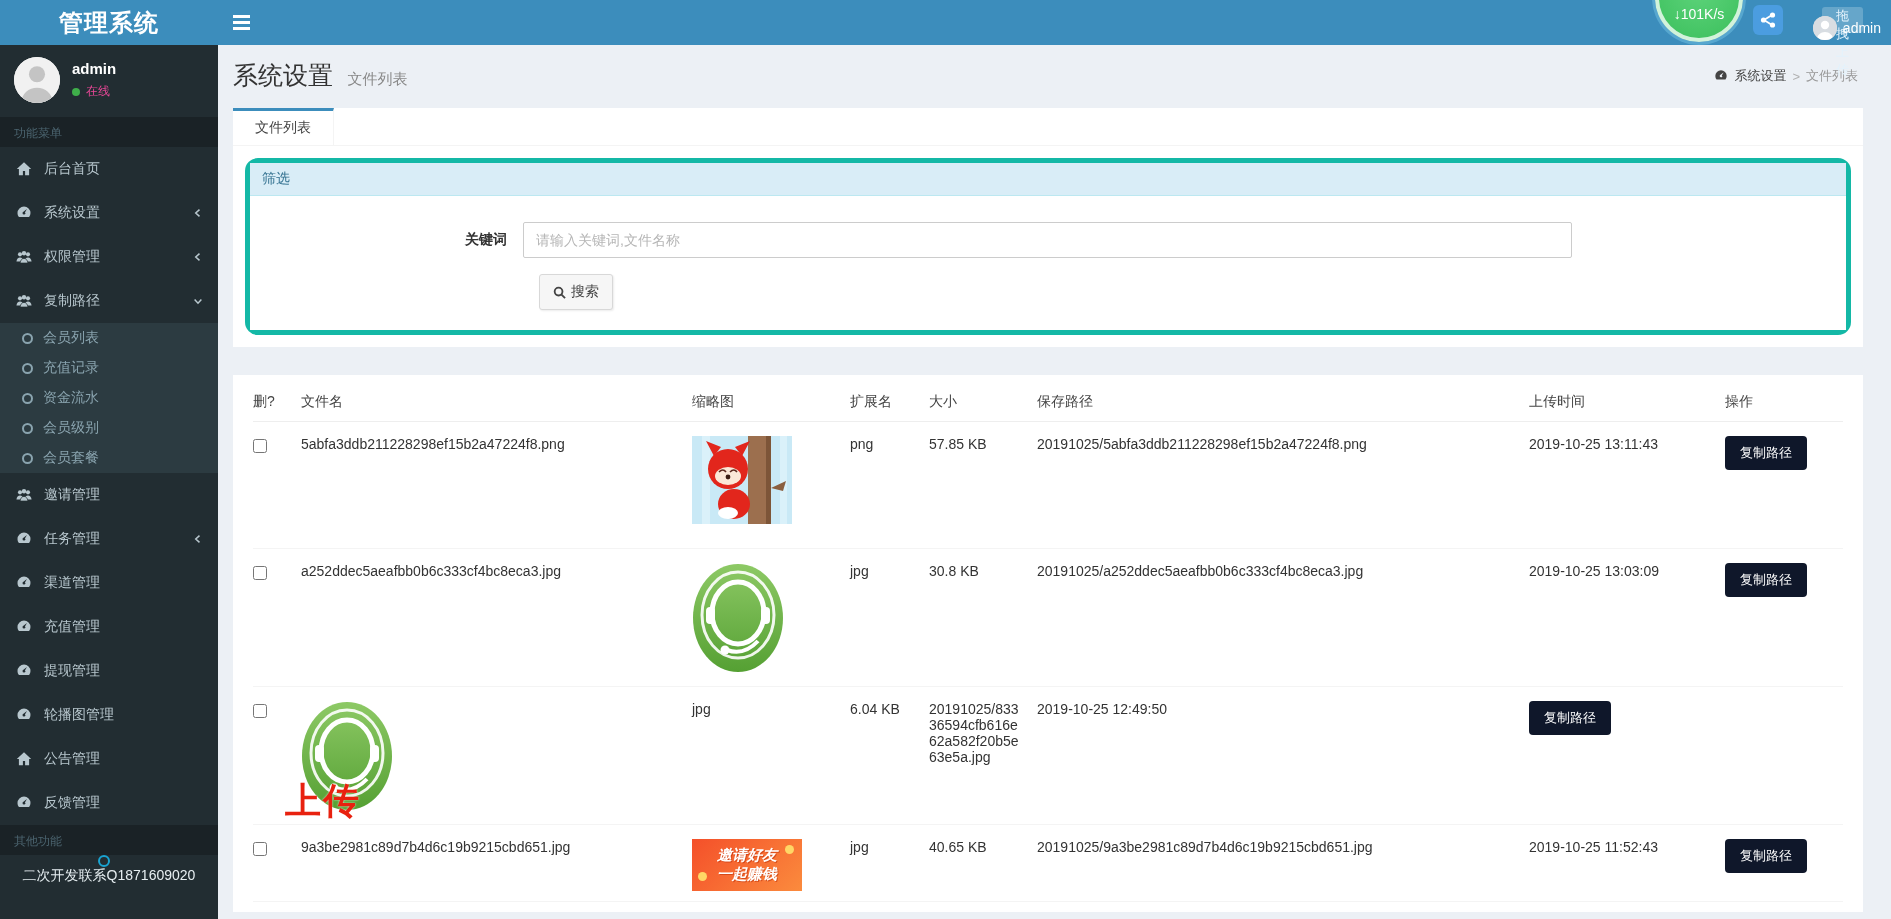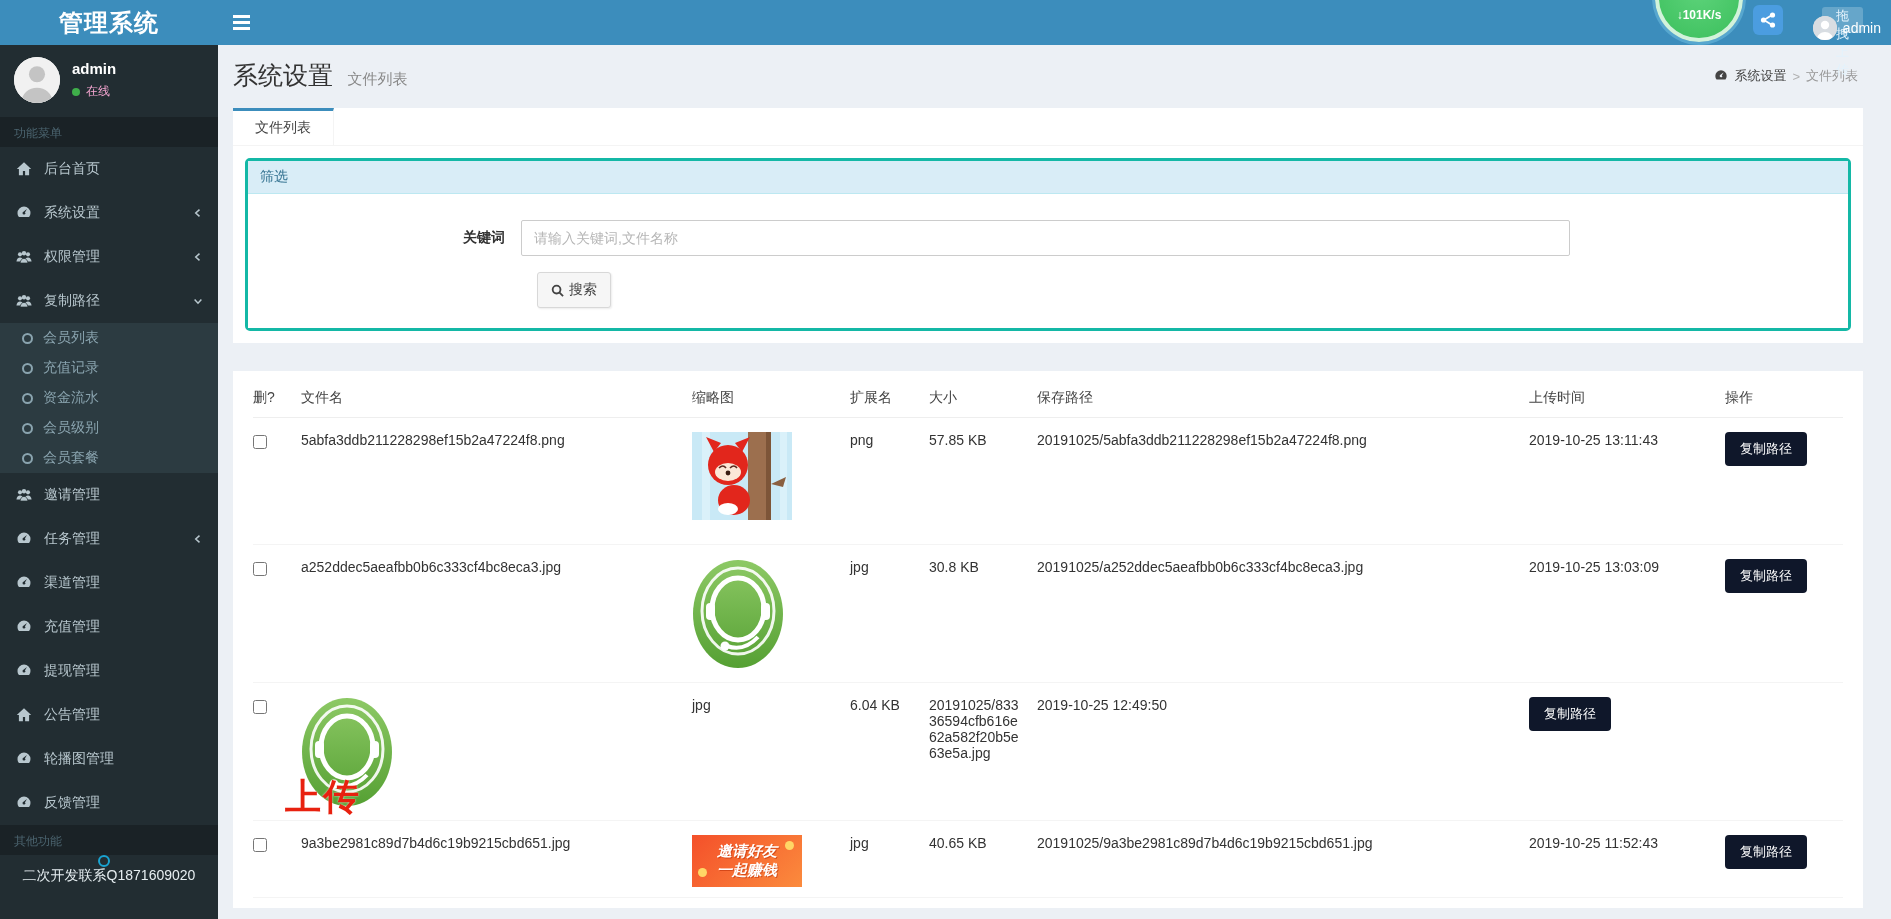--- a/index.html
+++ b/index.html
@@ -9,21 +9,21 @@
 
   
   .sidebar { position:absolute; left:0; top:0; bottom:0; width:218px; background:#222d32; z-index:20; }
   .logo { height:45px; background:#3c8dbc; color:#fff; font-size:24px; font-weight:bold;
     display:flex; align-items:center; justify-content:center; letter-spacing:1px; }
   .user-panel { display:flex; align-items:center; padding:12px 12px 14px 14px; }
   .user-avatar { width:46px; height:46px; border-radius:50%; background:#f2f2f2; overflow:hidden; flex:0 0 46px; }
   .user-avatar svg { width:46px; height:46px; }
   .user-info { margin-left:12px; }
   .user-name { color:#fff; font-size:15px; font-weight:bold; }
-  .user-status { color:#f9a8d4; font-size:12px; margin-top:6px; display:flex; align-items:center; }
+  .user-status { color:#ec4899; font-size:12px; margin-top:6px; display:flex; align-items:center; }
   .dot { width:8px; height:8px; border-radius:50%; background:#3fae4a; margin-right:6px; }
   .menu-label { background:#1a2226; color:#4b646f; font-size:12px; padding:8px 14px; height:30px; }
   .menu { }
   .menu-item { height:44px; display:flex; align-items:center; padding:0 14px 0 16px;
     color:#b8c7ce; font-size:14px; cursor:pointer; }
   .menu-item .mi-icon { width:18px; height:16px; margin-right:10px; display:inline-flex; align-items:center; }
   .menu-item .mi-icon svg { width:16px; height:16px; fill:#b8c7ce; }
   .mi-label { flex:1; }
   .mi-arrow { width:12px; height:12px; display:inline-flex; }
   .mi-arrow svg { width:12px; height:12px; stroke:#b8c7ce; fill:none; stroke-width:2; }
@@ -36,21 +36,21 @@
 
   
   .navbar { position:absolute; left:218px; right:0; top:0; height:45px; background:#3c8dbc; z-index:15; }
   .hamburger { position:absolute; left:0; top:0; width:46px; height:45px; background:none; border:none;
     display:flex; flex-direction:column; justify-content:center; align-items:center; gap:3px; cursor:pointer; }
   .hamburger i { display:block; width:17px; height:3px; background:#fff; }
   .nav-right { position:absolute; right:0; top:0; height:45px; }
   .speed-widget { position:absolute; right:148px; top:-46px; width:88px; height:88px; border-radius:50%;
     background:radial-gradient(circle at 50% 40%, #5dd37a, #3bbf5c); border:4px solid rgba(235,250,240,.85);
     box-shadow:0 0 0 3px rgba(120,200,230,.45); display:flex; align-items:flex-end; justify-content:center; }
-  .speed-text { color:#fff; font-size:12px; font-weight:bold; padding-bottom:16px; white-space:nowrap; }
+  .speed-text { color:#fff; font-size:14px; font-weight:normal; padding-bottom:16px; white-space:nowrap; }
   .share-btn { position:absolute; right:108px; top:5px; width:30px; height:30px; border-radius:6px;
     background:#4b9de0; border:none; display:flex; align-items:center; justify-content:center; cursor:pointer; }
   .share-btn svg { width:18px; height:18px; }
   .drag-upload { position:absolute; right:28px; top:7px; height:26px; padding:0 14px; border:none; border-radius:3px;
     background:rgba(255,255,255,.22); color:#e3f2fc; font-size:13px; cursor:pointer; }
   .user-chip { position:absolute; right:10px; top:16px; display:flex; align-items:center; color:#fff; font-size:14px; }
   .chip-avatar { width:24px; height:24px; border-radius:50%; background:#d8dde2; overflow:hidden; margin-right:6px; }
   .chip-avatar svg { width:24px; height:24px; }
 
   
@@ -63,21 +63,21 @@
   .breadcrumb svg { width:14px; height:14px; fill:#444; }
   .crumb-sep { color:#b0b0b0; }
   .crumb-current { color:#999; }
 
   .tabs-box { margin:0 28px 0 15px; }
   .tab-strip { background:#fff; height:38px; border-bottom:1px solid #f4f4f4; display:flex; }
   .tab { padding:0 22px; display:flex; align-items:center; font-size:14px; color:#444;
     border-top:3px solid #3c8dbc; border-right:1px solid #f4f4f4; background:#fff; cursor:pointer; }
   .tab-pane { background:#fff; padding:12px; }
 
-  .filter-panel { border:3px solid #14b8a6; border-radius:5px; }
+  .filter-panel { border:5px solid #14b8a6; border-radius:13px; }
   .filter-header { background:#d9edf7; color:#31708f; font-size:14px; padding:7px 12px; border-bottom:1px solid #bce8f1; }
   .filter-body { background:#fff; padding:26px 15px 20px; }
   .form-row { display:flex; align-items:center; }
   .form-label { width:258px; text-align:right; padding-right:16px; font-size:14px; font-weight:bold; color:#333; }
   .keyword-input { width:1049px; height:36px; border:1px solid #ccc; border-radius:2px; padding:0 12px;
     font-size:14px; color:#333; font-family:inherit; }
   .keyword-input::placeholder { color:#b6b6b6; }
   .btn-row { margin-top:16px; padding-left:274px; }
   .search-btn { background:#f6f6f6; border:1px solid #d8d8d8; border-radius:3px; padding:8px 13px;
     font-size:14px; color:#444; cursor:pointer; display:inline-flex; align-items:center; gap:5px;
@@ -258,32 +258,32 @@
           <span class="mi-icon">
             <svg viewBox="0 0 16 16">
               <path d="M8 1.5A6.5 6.5 0 0 0 1.5 8c0 1.5.5 2.9 1.4 4h10.2A6.47 6.47 0 0 0 14.5 8 6.5 6.5 0 0 0 8 1.5zm0 8a1.5 1.5 0 0 1-1.5-1.5c0-.6.4-1.1.9-1.35L11 4l-2.1 3.4c.4.25.6.7.6 1.1A1.5 1.5 0 0 1 8 9.5z"></path>
             </svg>
           </span>
           <span class="mi-label">提现管理</span>
         </div>
         <div class="menu-item">
           <span class="mi-icon">
             <svg viewBox="0 0 16 16">
+              <path d="M8 1.5A6.5 6.5 0 0 0 1.5 8c0 1.5.5 2.9 1.4 4h10.2A6.47 6.47 0 0 0 14.5 8 6.5 6.5 0 0 0 8 1.5zm0 8a1.5 1.5 0 0 1-1.5-1.5c0-.6.4-1.1.9-1.35L11 4l-2.1 3.4c.4.25.6.7.6 1.1A1.5 1.5 0 0 1 8 9.5z"></path>
+            </svg>
+          </span>
+          <span class="mi-label">轮播图管理</span>
+        </div>
+        <div class="menu-item">
+          <span class="mi-icon">
+            <svg viewBox="0 0 16 16">
               <path d="M8 1.2 0.8 8h2.1v6.3h4V10h2.2v4.3h4V8h2.1z"></path>
             </svg>
           </span>
           <span class="mi-label">公告管理</span>
-        </div>
-        <div class="menu-item">
-          <span class="mi-icon">
-            <svg viewBox="0 0 16 16">
-              <path d="M8 1.5A6.5 6.5 0 0 0 1.5 8c0 1.5.5 2.9 1.4 4h10.2A6.47 6.47 0 0 0 14.5 8 6.5 6.5 0 0 0 8 1.5zm0 8a1.5 1.5 0 0 1-1.5-1.5c0-.6.4-1.1.9-1.35L11 4l-2.1 3.4c.4.25.6.7.6 1.1A1.5 1.5 0 0 1 8 9.5z"></path>
-            </svg>
-          </span>
-          <span class="mi-label">轮播图管理</span>
         </div>
         <div class="menu-item">
           <span class="mi-icon">
             <svg viewBox="0 0 16 16">
               <path d="M8 1.5A6.5 6.5 0 0 0 1.5 8c0 1.5.5 2.9 1.4 4h10.2A6.47 6.47 0 0 0 14.5 8 6.5 6.5 0 0 0 8 1.5zm0 8a1.5 1.5 0 0 1-1.5-1.5c0-.6.4-1.1.9-1.35L11 4l-2.1 3.4c.4.25.6.7.6 1.1A1.5 1.5 0 0 1 8 9.5z"></path>
             </svg>
           </span>
           <span class="mi-label">反馈管理</span>
         </div>
       </nav>

